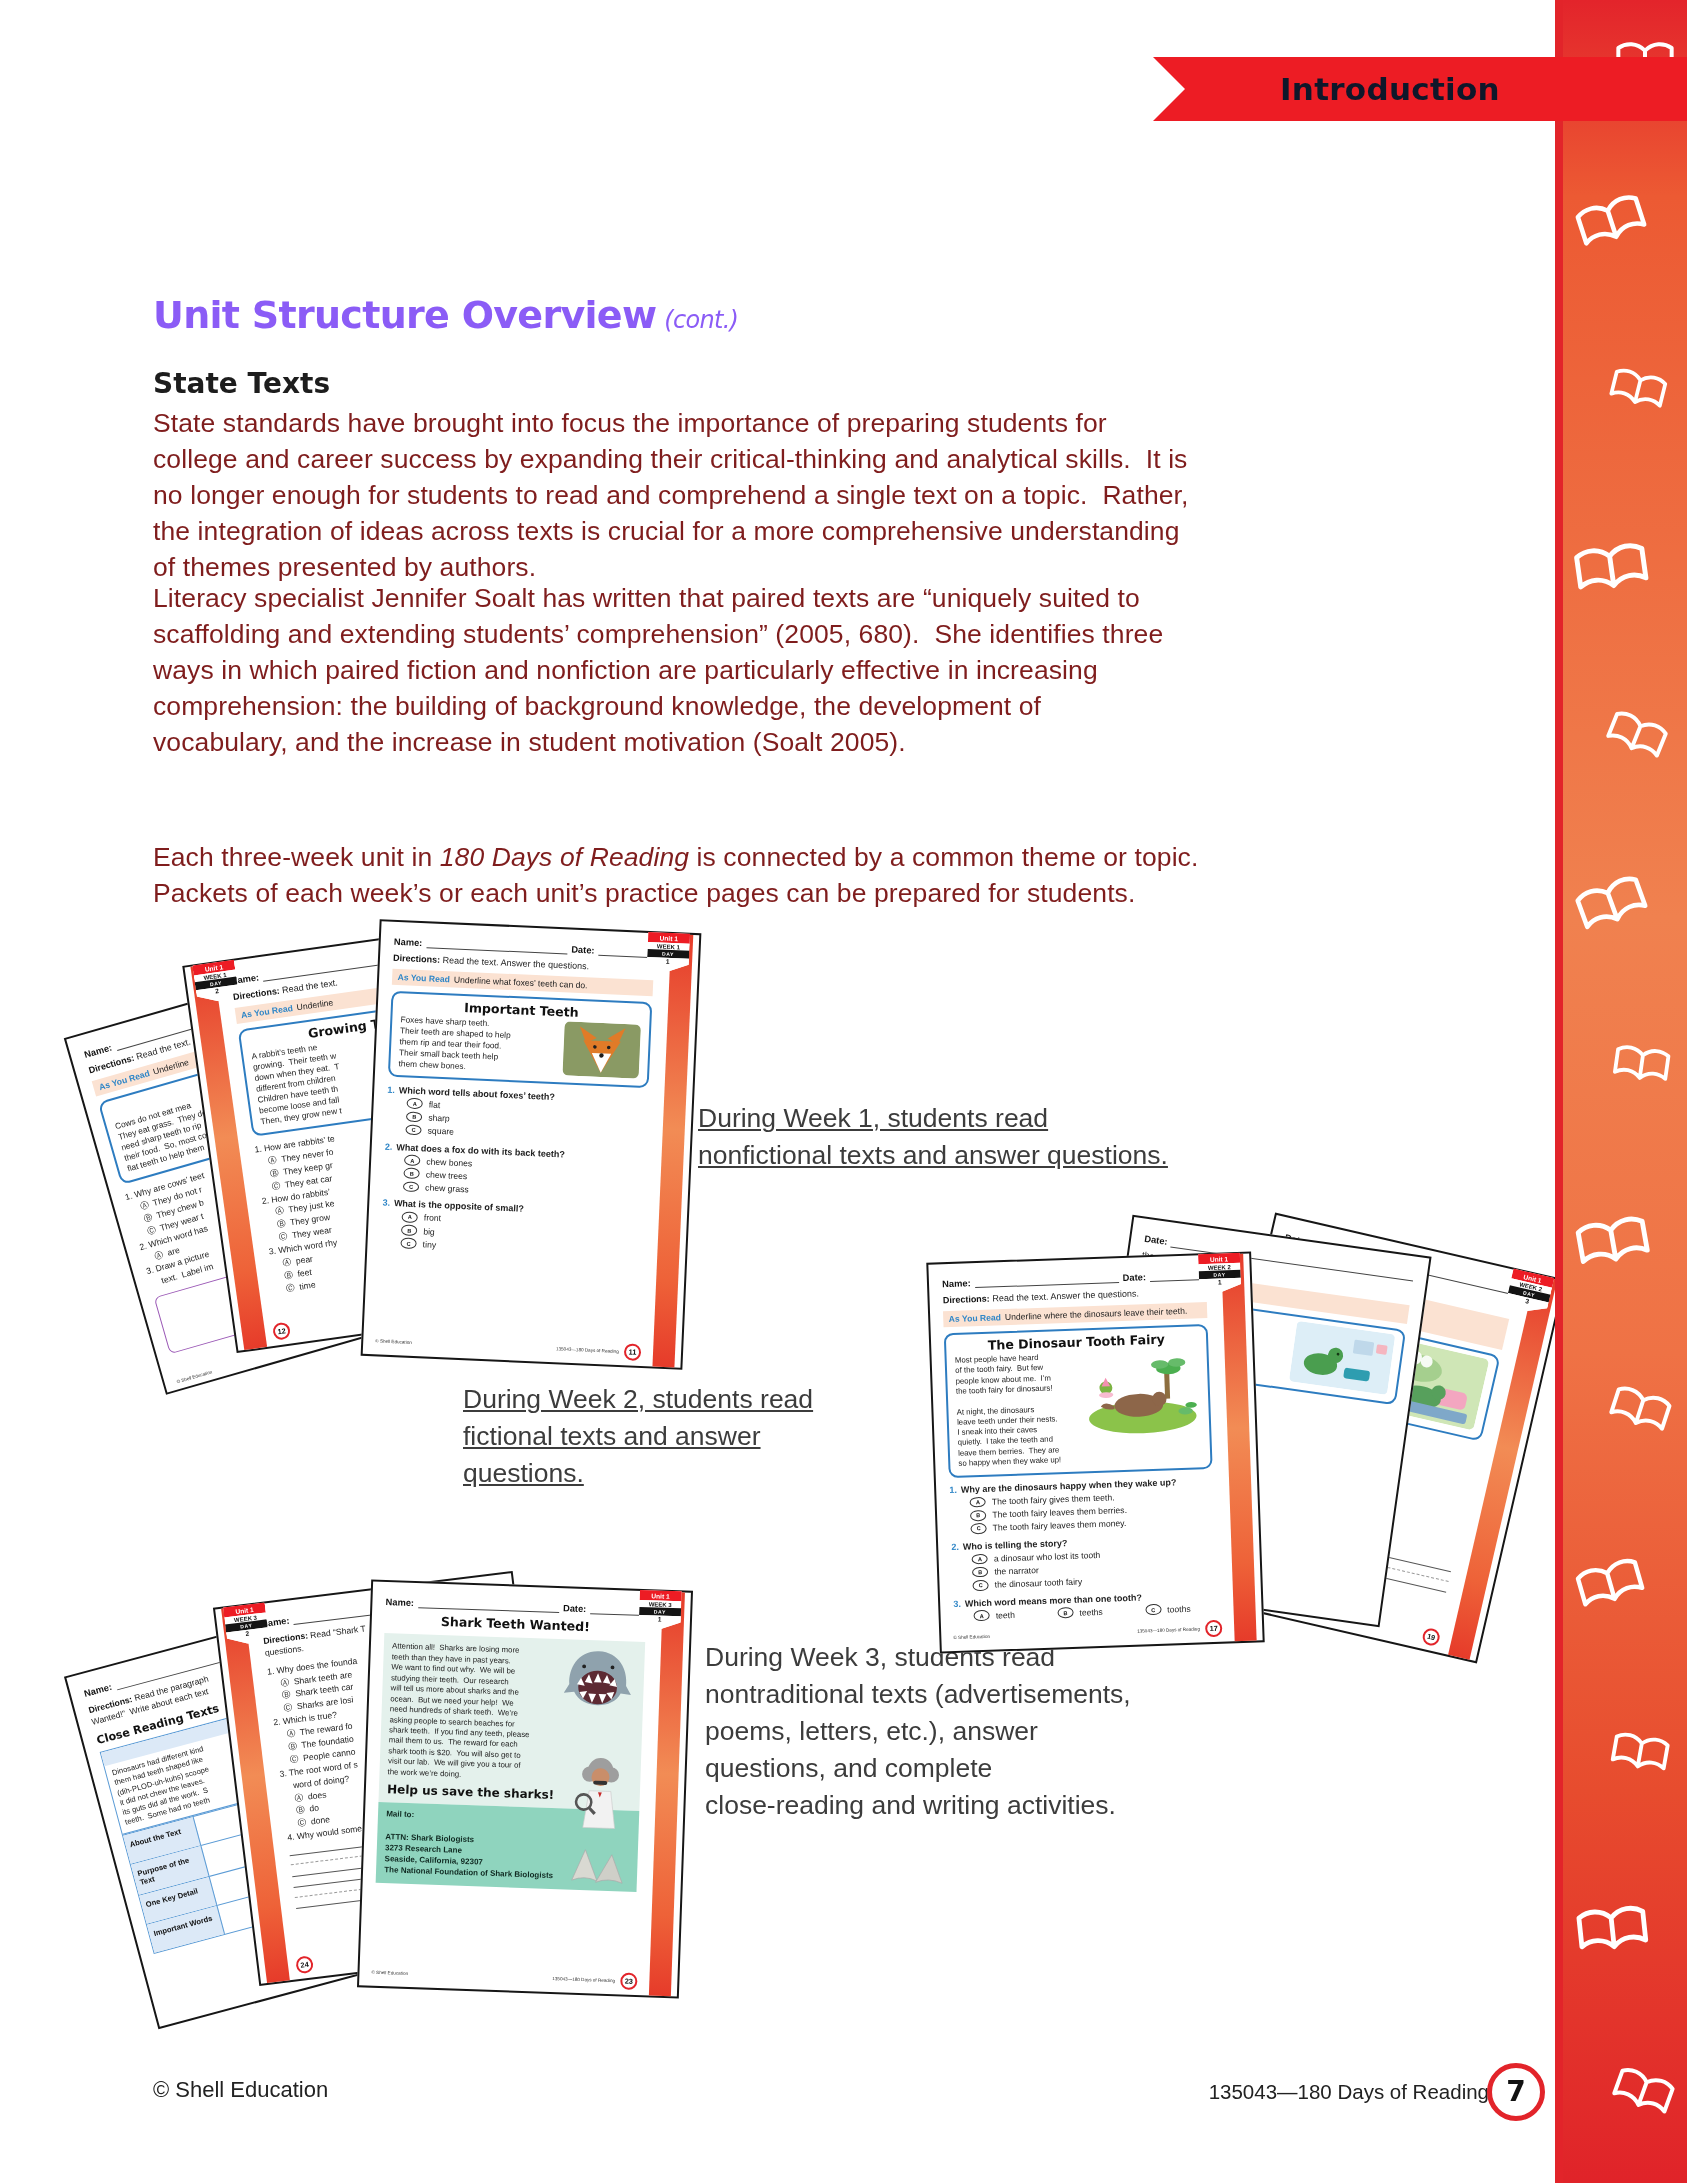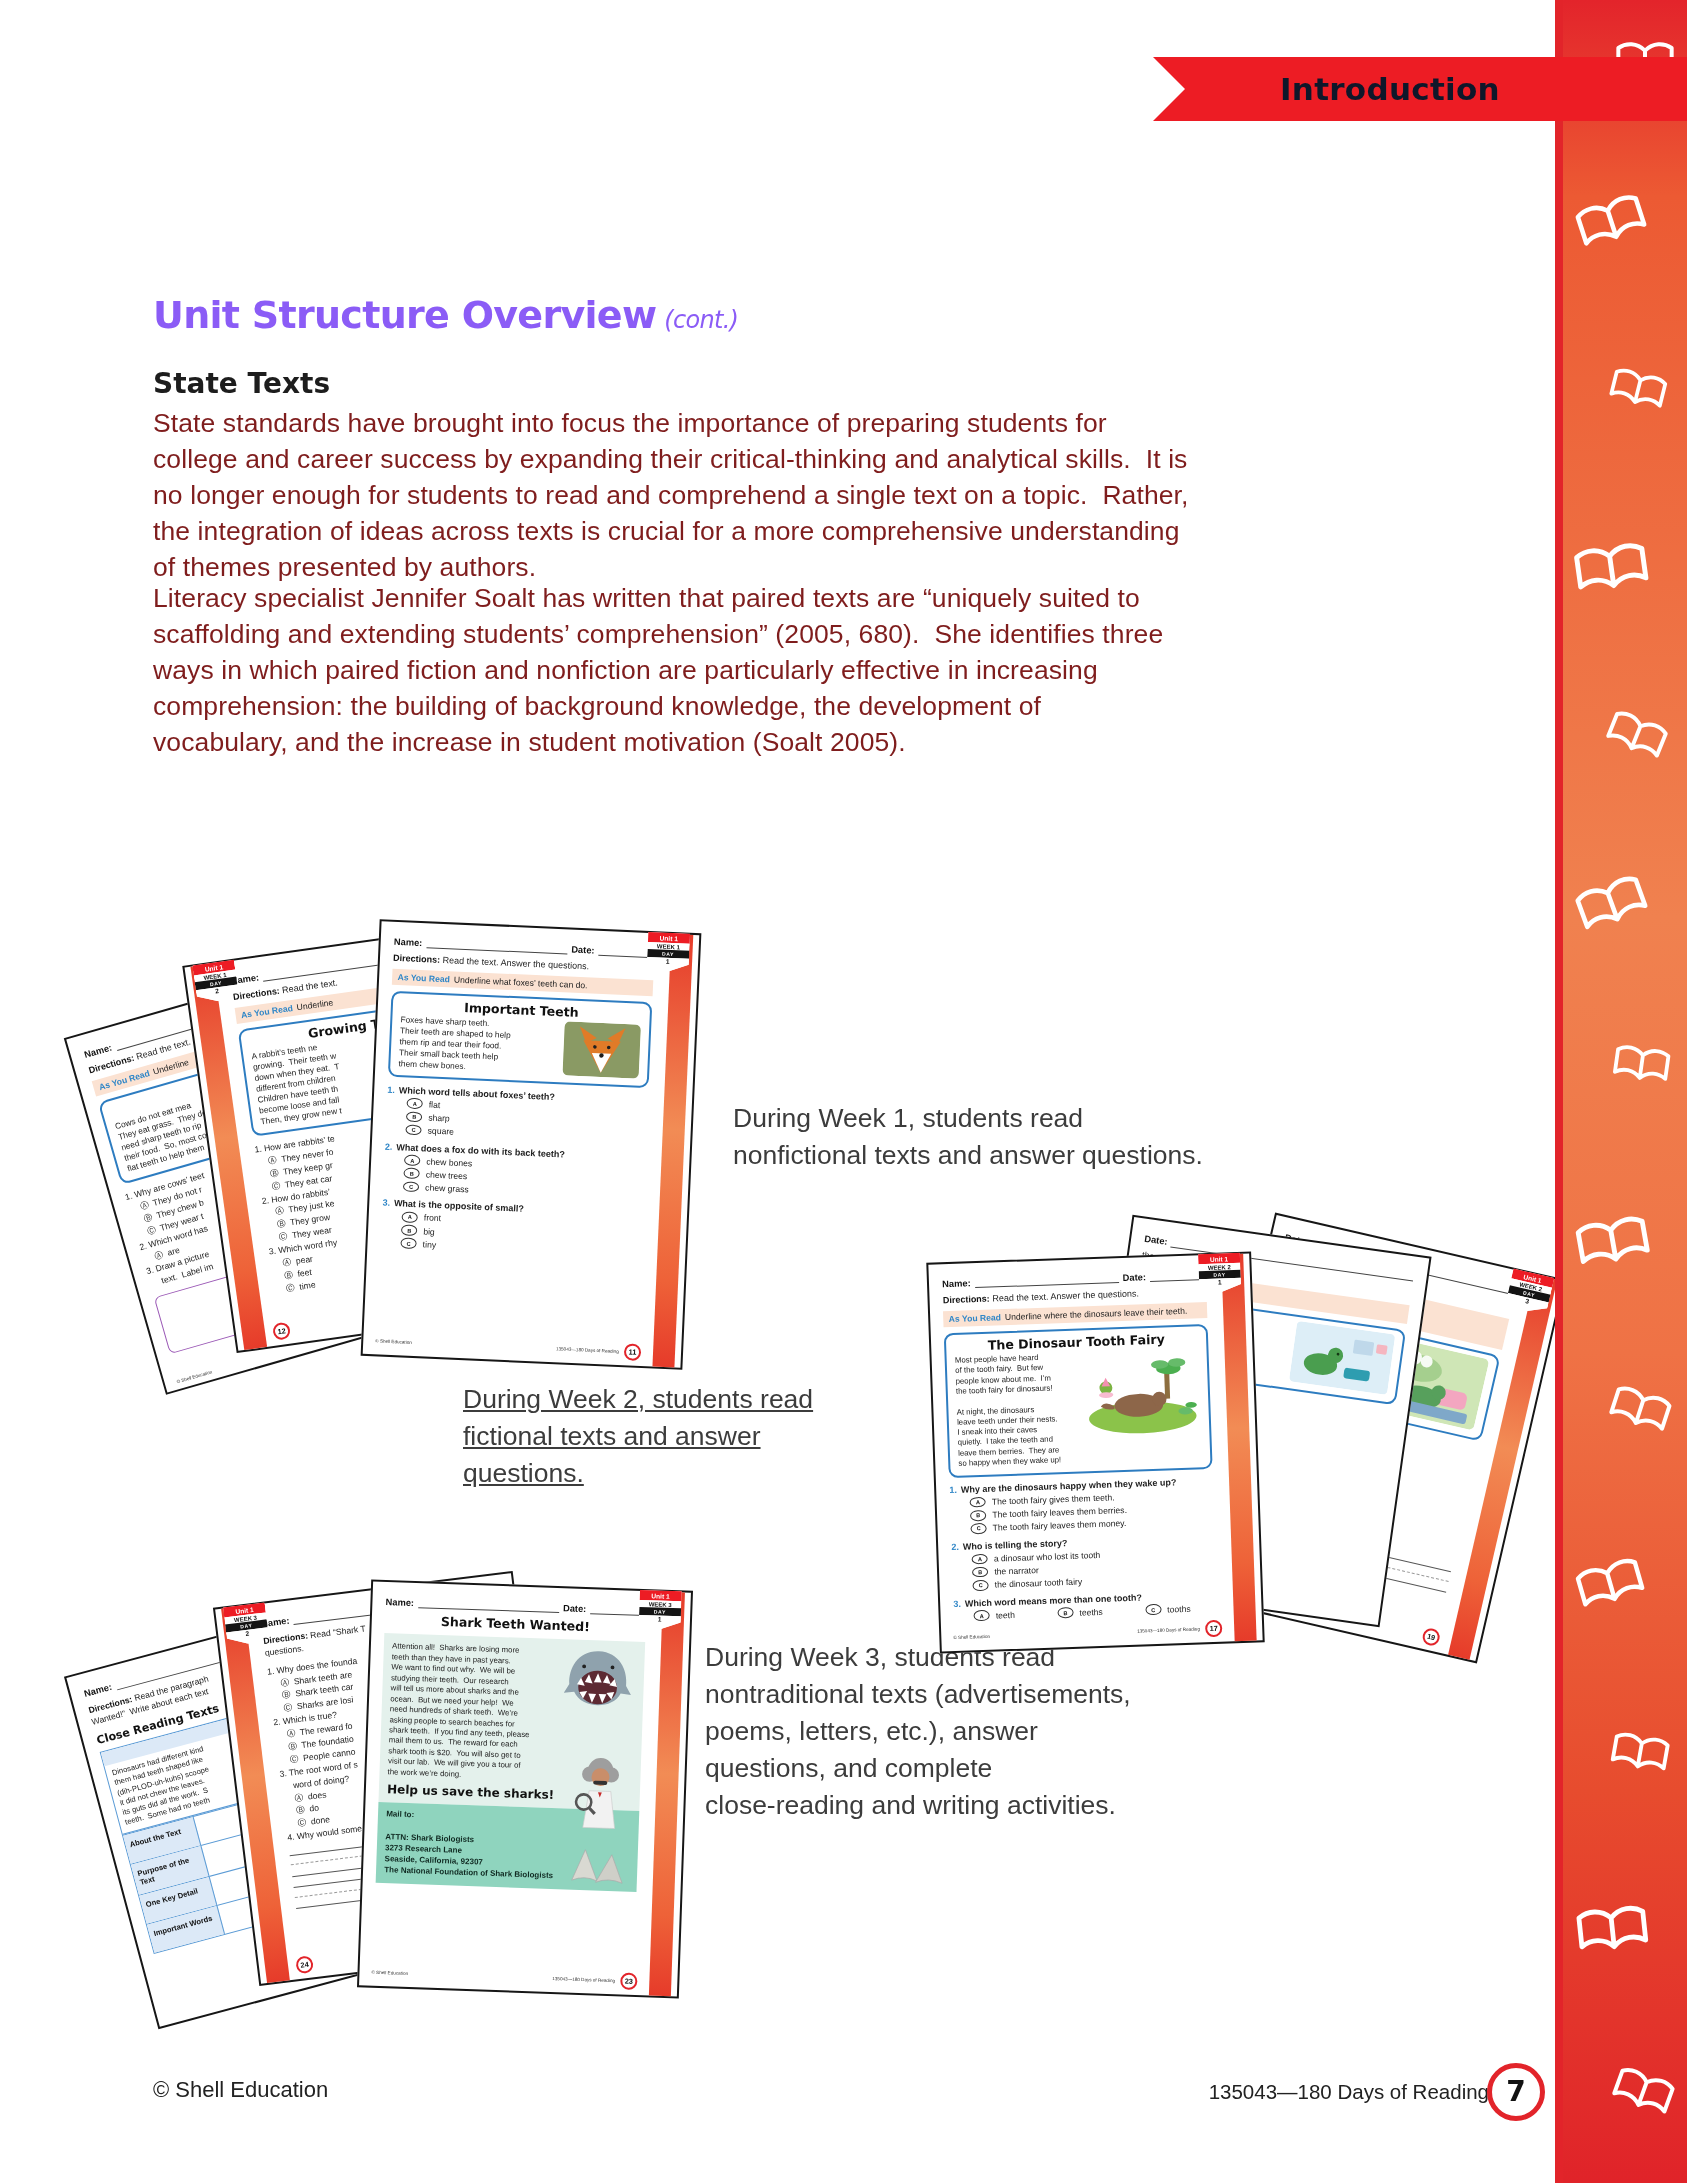--- a/index.html
+++ b/index.html
@@ -23,21 +23,21 @@
   .title .cont{font:italic 400 30px/1 "DejaVu Sans",sans-serif;letter-spacing:0;margin-left:10.6px;}
   .ov{position:absolute;left:153px;top:296px;margin:0;color:#8b5cf6;font:800 38px/1 "DejaVu Sans",sans-serif;letter-spacing:-0.7px;}
   .ov .cont{font:italic 400 24px/1 "DejaVu Sans",sans-serif;margin-left:8px;}
   .ph{position:absolute;left:153px;top:370px;margin:0;color:#1d1d1d;font:800 28px/1 "DejaVu Sans",sans-serif;}
   .body{position:absolute;left:153px;width:1363px;margin:0;font:400 26.5px/36px "Liberation Sans",sans-serif;
         color:#7f1d1d;white-space:pre-wrap;letter-spacing:0.1px;}
   .p1{top:405px}.p2{top:580px}.p3{top:839px}
   .it{font-style:italic}
 
   .cap{position:absolute;font:400 26.5px/37px "Liberation Sans",sans-serif;color:#3c3c3c;white-space:pre-wrap;}
-  .cw1{left:733px;top:1100px;width:635px;}
+  .cw1{left:698px;top:1100px;width:635px;text-decoration:underline;}
   .cw2{left:463px;top:1381px;width:503px;text-decoration:underline;}
   .cw3{left:705px;top:1639px;width:635px;}
 
   
   .pfl{position:absolute;left:153px;top:2077px;font-size:22px;color:#222;}
   .pfr{position:absolute;right:198px;top:2080px;font-size:20.5px;color:#222;}
   .pfc{position:absolute;left:1487px;top:2063px;width:58px;height:58px;border:5.3px solid #e2242a;border-radius:50%;
        background:#fff;z-index:6;display:flex;align-items:center;justify-content:center;box-sizing:border-box;
        font:700 28px/1 "DejaVu Sans",sans-serif;color:#111;}
 
@@ -177,20 +177,22 @@
   <p class="body p1">State standards have brought into focus the importance of preparing students for
 college and career success by expanding their critical-thinking and analytical skills.  It is
 no longer enough for students to read and comprehend a single text on a topic.  Rather,
 the integration of ideas across texts is crucial for a more comprehensive understanding
 of themes presented by authors.</p>
   <p class="body p2">Literacy specialist Jennifer Soalt has written that paired texts are “uniquely suited to
 scaffolding and extending students’ comprehension” (2005, 680).  She identifies three
 ways in which paired fiction and nonfiction are particularly effective in increasing
 comprehension: the building of background knowledge, the development of
 vocabulary, and the increase in student motivation (Soalt 2005).</p>
+  <p class="body p3"><span>Each three-week unit in </span><span class="it">180 Days of Reading</span><span> is connected by a common theme or topic.
+Packets of each week’s or each unit’s practice pages can be prepared for students.</span></p>
 
   <div class="cap cw1">During Week 1, students read
 nonfictional texts and answer questions.</div>
   <div class="cap cw2">During Week 2, students read
 fictional texts and answer
 questions.</div>
   <div class="cap cw3">During Week 3, students read
 nontraditional texts (advertisements,
 poems, letters, etc.), answer
 questions, and complete

